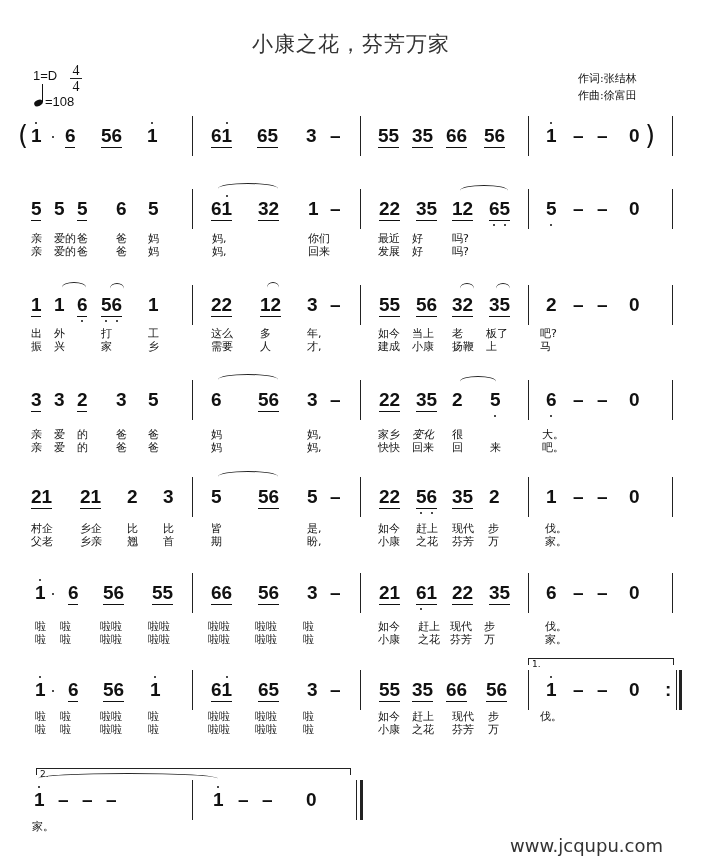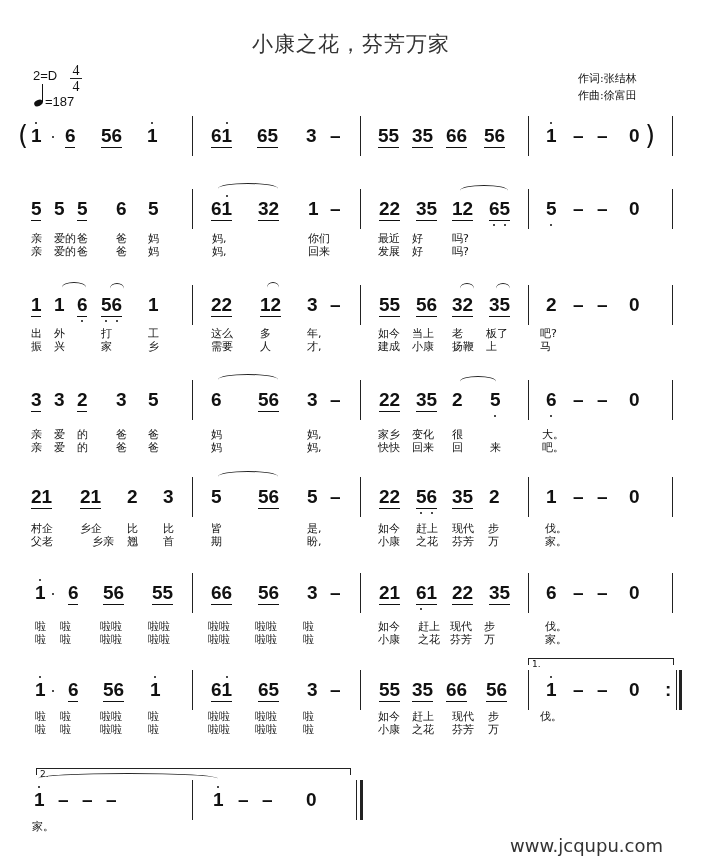--- a/index.html
+++ b/index.html
@@ -21,30 +21,30 @@
   .slur{position:absolute;border-top:1px solid #222;border-radius:50% 50% 0 0;}
   .paren{position:absolute;font-size:26px;font-weight:normal;font-family:"DejaVu Sans",sans-serif;}
   .volta{position:absolute;border-top:1px solid #222;border-left:1px solid #222;border-right:1px solid #222;height:6px;}
   .volta span{position:absolute;left:3px;top:0px;font-size:9px;}
   .water{position:absolute;left:510px;top:835px;font-family:"DejaVu Sans",sans-serif;font-size:18px;color:#333;}
 </style>
 </head>
 <body>
 
 <div class="title">小康之花，芬芳万家</div>
-<div class="key">2=D</div>
+<div class="key">1=D</div>
 <div class="ts">
   <div>4</div>
   <div class="ln"></div>
   <div>4</div>
 </div>
 <div class="tempo">
   <span class="stem"></span>
     <span class="head"></span>
-  <span class="val">=187</span>
+  <span class="val">=108</span>
 </div>
 <div class="credits">
   <div>作词:张结林</div>
   <div>作曲:徐富田</div>
 </div>
 
 <div id="score">
     <div class="paren" style="left: 18px; top: 120px;">(</div>
     <div class="note" style="left: 31px; top: 126px;">1</div>
     <div class="hdot" style="left: 35px; top: 122px;"></div>
@@ -236,21 +236,21 @@
     <div class="lyr" style="left: 116px; top: 428px;">爸</div>
     <div class="lyr" style="left: 116px; top: 441px;">爸</div>
     <div class="lyr" style="left: 148px; top: 428px;">爸</div>
     <div class="lyr" style="left: 148px; top: 441px;">爸</div>
     <div class="lyr" style="left: 211px; top: 428px;">妈</div>
     <div class="lyr" style="left: 211px; top: 441px;">妈</div>
     <div class="lyr" style="left: 307px; top: 428px;">妈,</div>
     <div class="lyr" style="left: 307px; top: 441px;">妈,</div>
     <div class="lyr" style="left: 378px; top: 428px;">家乡</div>
     <div class="lyr" style="left: 378px; top: 441px;">快快</div>
-    <div class="lyr" style="left: 412px; top: 428px;">变化</div>
+    <div class="lyr" style="left: 412px; top: 428px; font-style: italic;">变化</div>
     <div class="lyr" style="left: 412px; top: 441px;">回来</div>
     <div class="lyr" style="left: 452px; top: 428px;">很</div>
     <div class="lyr" style="left: 452px; top: 441px;">回</div>
     <div class="lyr" style="left: 490px; top: 441px;">来</div>
     <div class="lyr" style="left: 542px; top: 428px;">大。</div>
     <div class="lyr" style="left: 542px; top: 441px;">吧。</div>
     <div class="note" style="left: 31px; top: 487px;">21</div>
     <div class="ul" style="left: 31px; top: 508px; width: 21px;"></div>
     <div class="note" style="left: 80px; top: 487px;">21</div>
     <div class="ul" style="left: 80px; top: 508px; width: 21px;"></div>
@@ -275,21 +275,21 @@
     <div class="note" style="left: 489px; top: 487px;">2</div>
     <div class="bar" style="left: 528px; top: 477px; height: 40px;"></div>
     <div class="note" style="left: 546px; top: 487px;">1</div>
     <div class="note" style="left: 573px; top: 487px;">–</div>
     <div class="note" style="left: 597px; top: 487px;">–</div>
     <div class="note" style="left: 629px; top: 487px;">0</div>
     <div class="bar" style="left: 672px; top: 477px; height: 40px;"></div>
     <div class="lyr" style="left: 31px; top: 522px;">村企</div>
     <div class="lyr" style="left: 31px; top: 535px;">父老</div>
     <div class="lyr" style="left: 80px; top: 522px;">乡企</div>
-    <div class="lyr" style="left: 92px; top: 535px;">乡亲</div>
+    <div class="lyr" style="left: 80px; top: 535px;">乡亲</div>
     <div class="lyr" style="left: 127px; top: 522px;">比</div>
     <div class="lyr" style="left: 127px; top: 535px;">翘</div>
     <div class="lyr" style="left: 163px; top: 522px;">比</div>
     <div class="lyr" style="left: 163px; top: 535px;">首</div>
     <div class="lyr" style="left: 211px; top: 522px;">皆</div>
     <div class="lyr" style="left: 211px; top: 535px;">期</div>
     <div class="lyr" style="left: 307px; top: 522px;">是,</div>
     <div class="lyr" style="left: 307px; top: 535px;">盼,</div>
     <div class="lyr" style="left: 378px; top: 522px;">如今</div>
     <div class="lyr" style="left: 378px; top: 535px;">小康</div>

